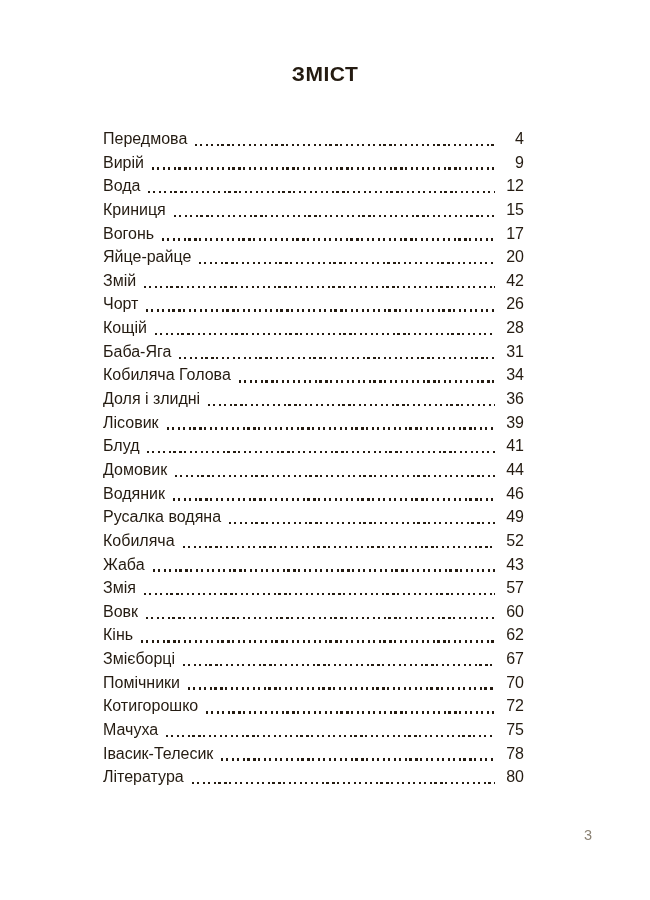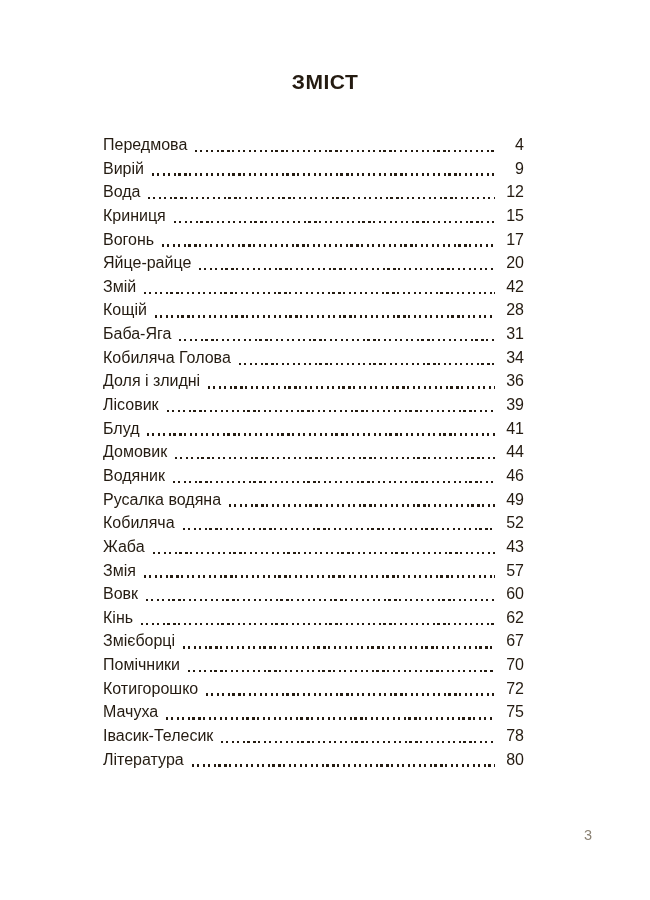--- a/index.html
+++ b/index.html
@@ -18,31 +18,31 @@
     position: relative;
     width: 650px;
     height: 900px;
     background: #ffffff;
   }
   .page-title {
     position: absolute;
     top: 62px;
     left: 0;
     right: 0;
-    margin: 8px;
+    margin: 0;
     text-align: center;
     font-size: 21px;
     font-weight: bold;
     letter-spacing: 0.5px;
     color: #241b11;
   }
   .toc {
     position: absolute;
     left: 103px;
-    top: 133px;
+    top: 127px;
     width: 421px;
   }
   .toc-row {
     display: flex;
     align-items: baseline;
     height: 23.65px;
     line-height: 23.65px;
     font-size: 16px;
   }
   .toc-label {
@@ -121,20 +121,25 @@
     <span class="toc-leader"></span>
     <span class="toc-page">20</span>
   </div>
 
   <div class="toc-row">
     <span class="toc-label">Змій</span>
     <span class="toc-leader"></span>
     <span class="toc-page">42</span>
   </div>
 
+  <div class="toc-row">
+    <span class="toc-label">Чорт</span>
+    <span class="toc-leader"></span>
+    <span class="toc-page">26</span>
+  </div>
 
   <div class="toc-row">
     <span class="toc-label">Кощій</span>
     <span class="toc-leader"></span>
     <span class="toc-page">28</span>
   </div>
 
   <div class="toc-row">
     <span class="toc-label">Баба-Яга</span>
     <span class="toc-leader"></span>

